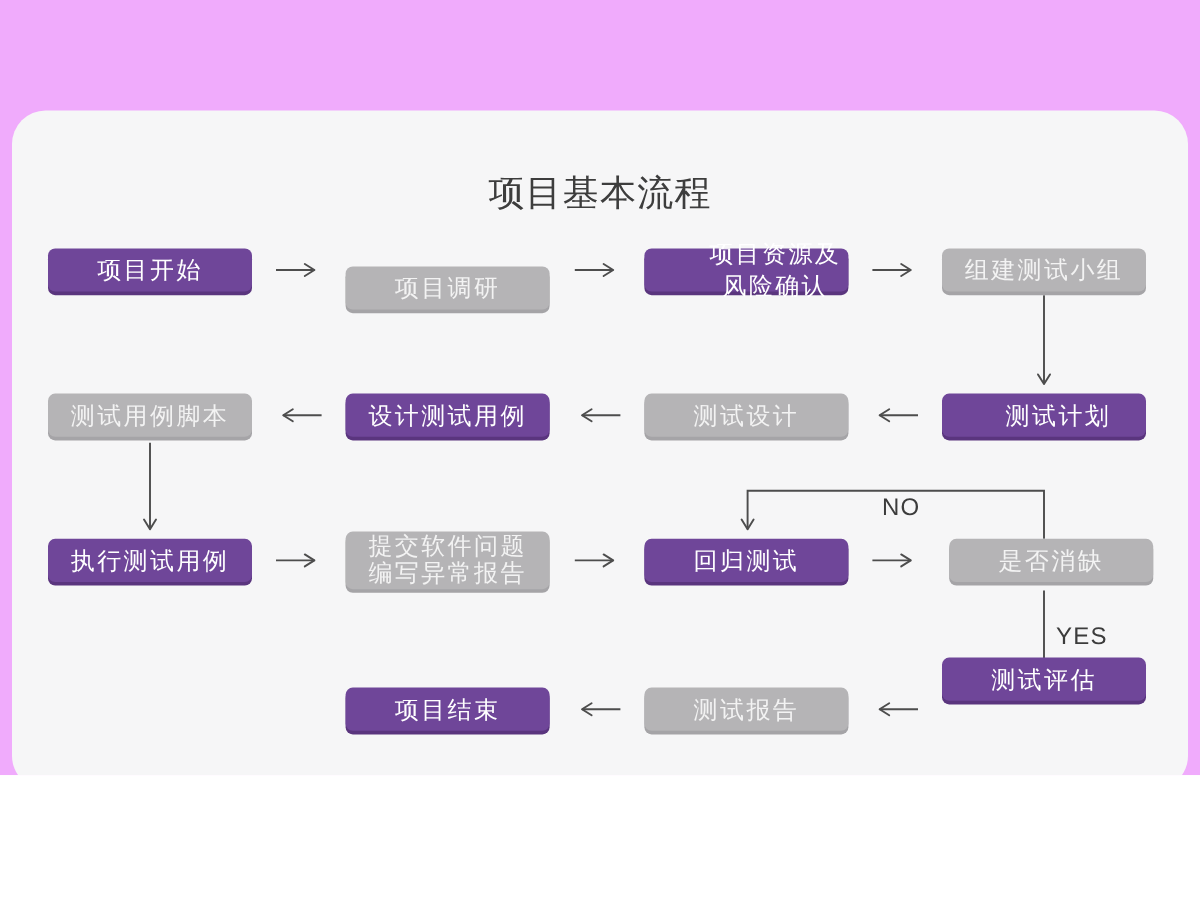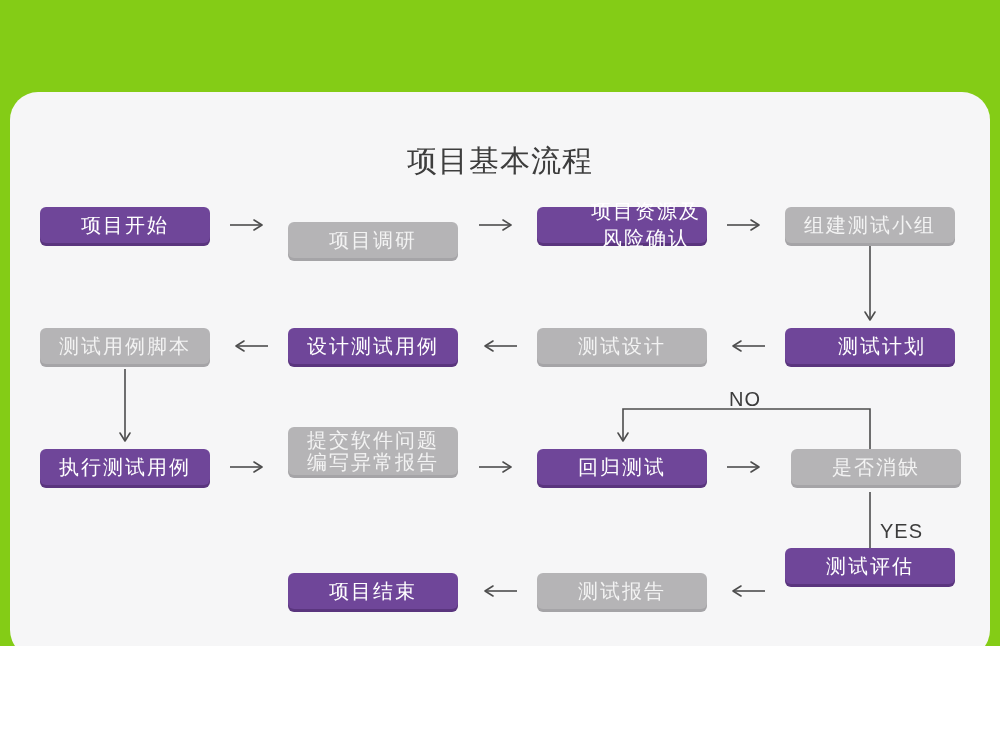--- a/index.html
+++ b/index.html
@@ -2,21 +2,21 @@
 <html><head>
 <meta charset="utf-8">
 <style>
   * { margin: 0; padding: 0; box-sizing: border-box; }
   html, body { background: #ffffff; }
   body { font-family: "Liberation Sans", sans-serif; }
   .stage {
     position: relative;
     width: 1000px;
     height: 646px;
-    background: #84cc16;
+    background: #f0abfc;
     overflow: hidden;
   }
   .card {
     position: absolute;
     left: 10px; top: 92px;
     width: 980px; height: 566px;
     background: #f6f6f7;
     border-radius: 28px;
   }
   .title {
@@ -61,21 +61,21 @@
     height: 48px;
     line-height: 22px;
     white-space: pre-line;
   }
   .edge-label {
     position: absolute;
     font-size: 20px;
     color: #3c3c3c;
     letter-spacing: 1px;
   }
-  .edge-label.no { left: 723px; top: 388px; width: 44px; text-align: center; }
+  .edge-label.no { left: 723px; top: 412px; width: 44px; text-align: right; }
   .edge-label.yes { left: 880px; top: 520px; }
 </style>
 </head>
 <body>
 
 <div class="stage">
 
   <div class="card"></div>
 
   <div class="title">项目基本流程</div>
@@ -117,21 +117,21 @@
   <div class="node gray" style="left:288px; top:222px;">项目调研</div>
   <div class="node purple" style="left:537px; top:207px;padding-left:48px;">项目资源及风险确认</div>
   <div class="node gray" style="left:785px; top:207px;">组建测试小组</div>
 
   <div class="node purple" style="left:785px; top:328px;padding-left:24px;">测试计划</div>
   <div class="node gray" style="left:537px; top:328px;">测试设计</div>
   <div class="node purple" style="left:288px; top:328px;">设计测试用例</div>
   <div class="node gray" style="left:40px;  top:328px;">测试用例脚本</div>
 
   <div class="node purple" style="left:40px;  top:449px;">执行测试用例</div>
-  <div class="node gray tall" style="left:288px; top:427px;">提交软件问题
+  <div class="node gray tall" style="left:288px; top:443px;">提交软件问题
 编写异常报告</div>
   <div class="node purple" style="left:537px; top:449px;">回归测试</div>
   <div class="node gray" style="left:791px; top:449px;">是否消缺</div>
 
   <div class="node purple" style="left:785px; top:548px;">测试评估</div>
   <div class="node gray" style="left:537px; top:573px;">测试报告</div>
   <div class="node purple" style="left:288px; top:573px;">项目结束</div>
 
   <div class="edge-label no">NO</div>
   <div class="edge-label yes">YES</div>

